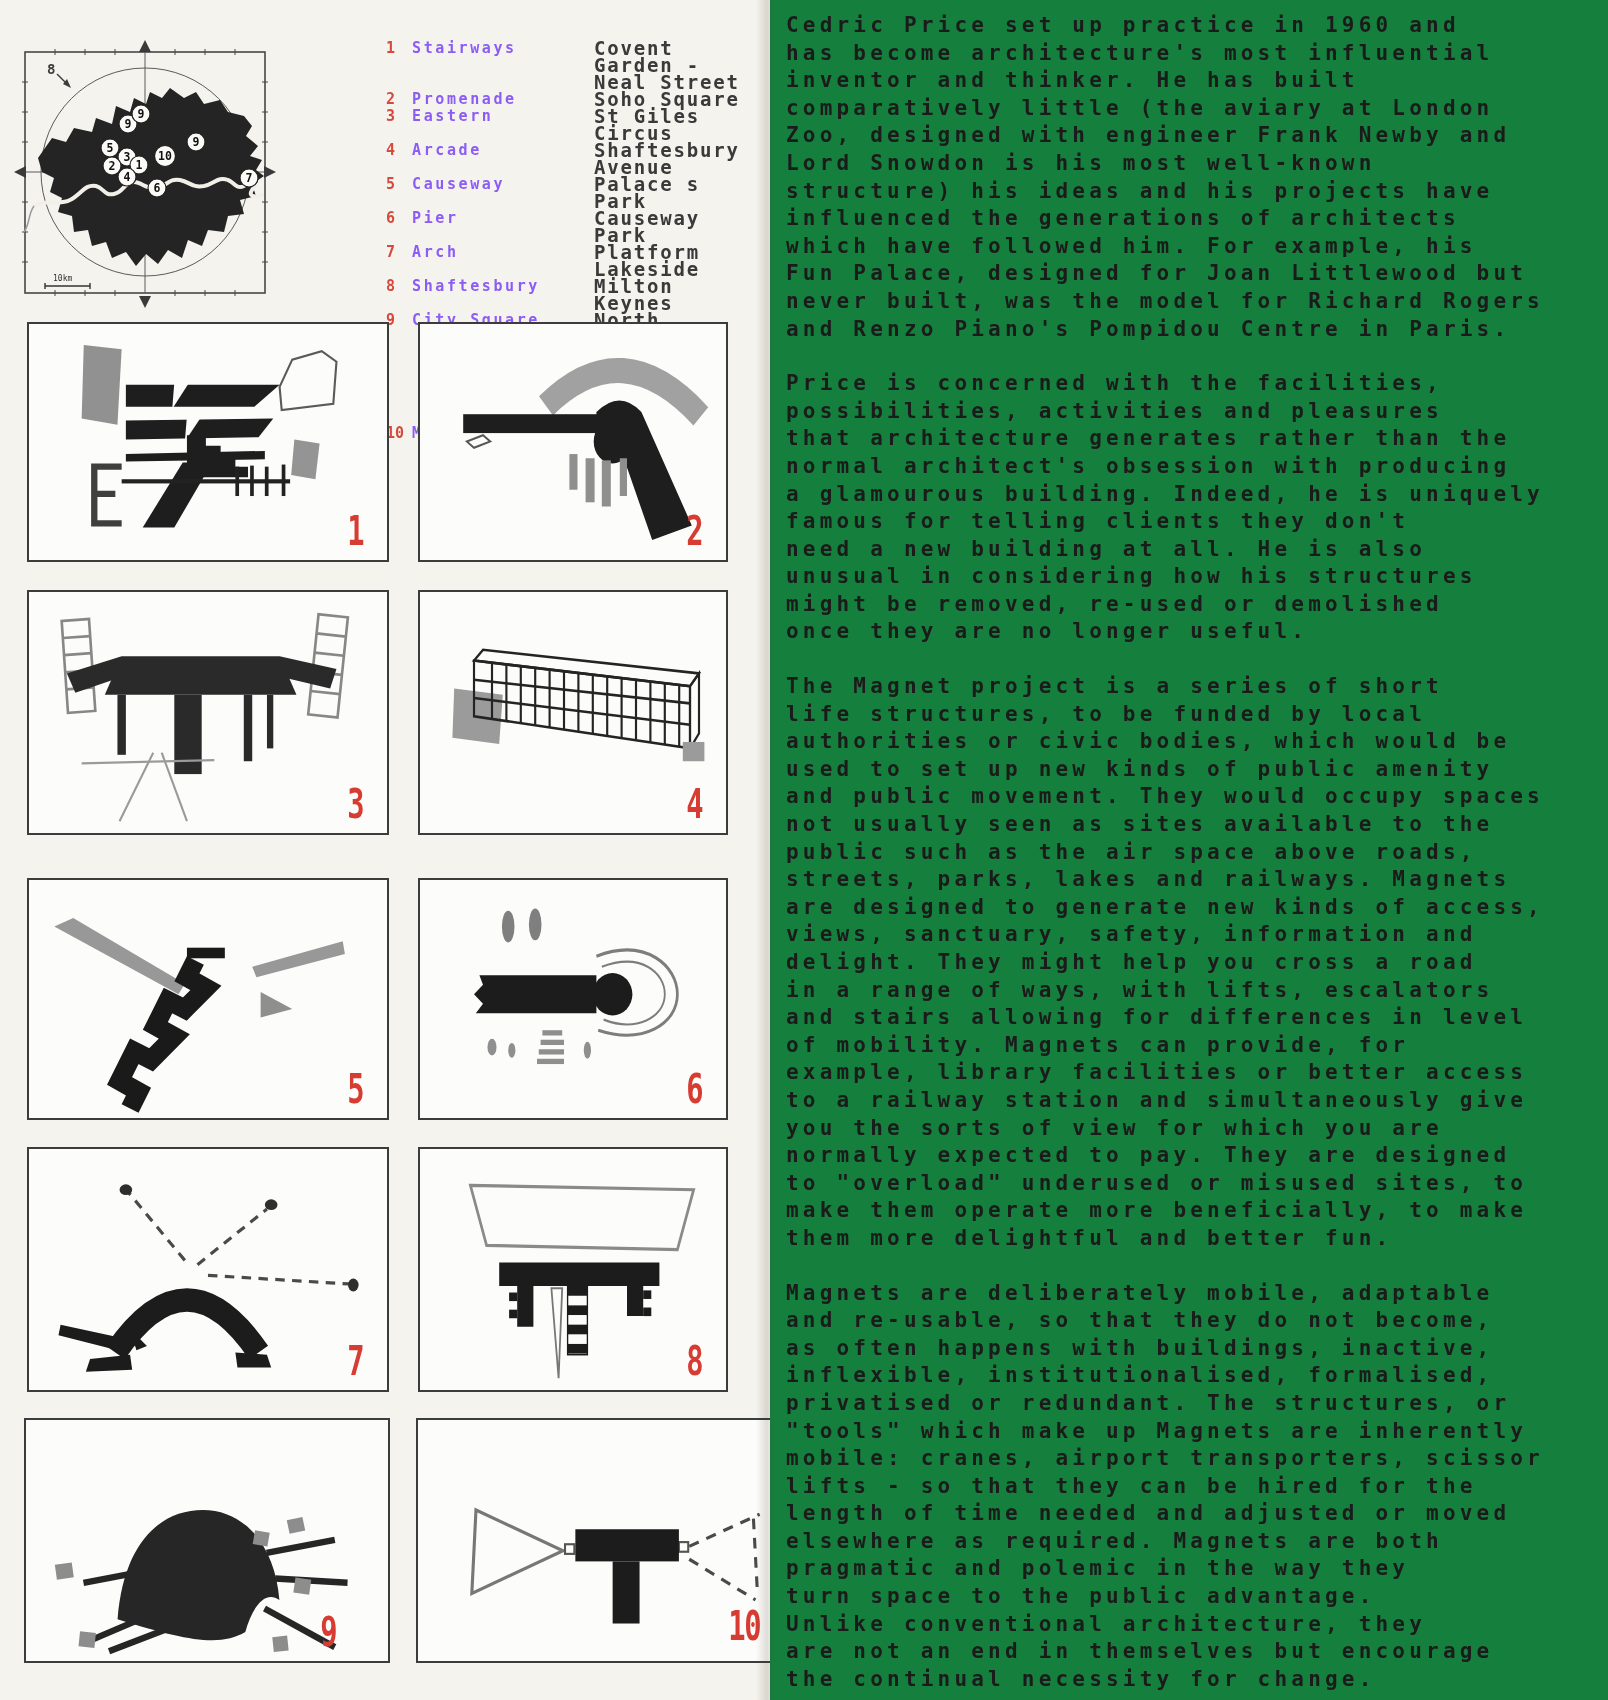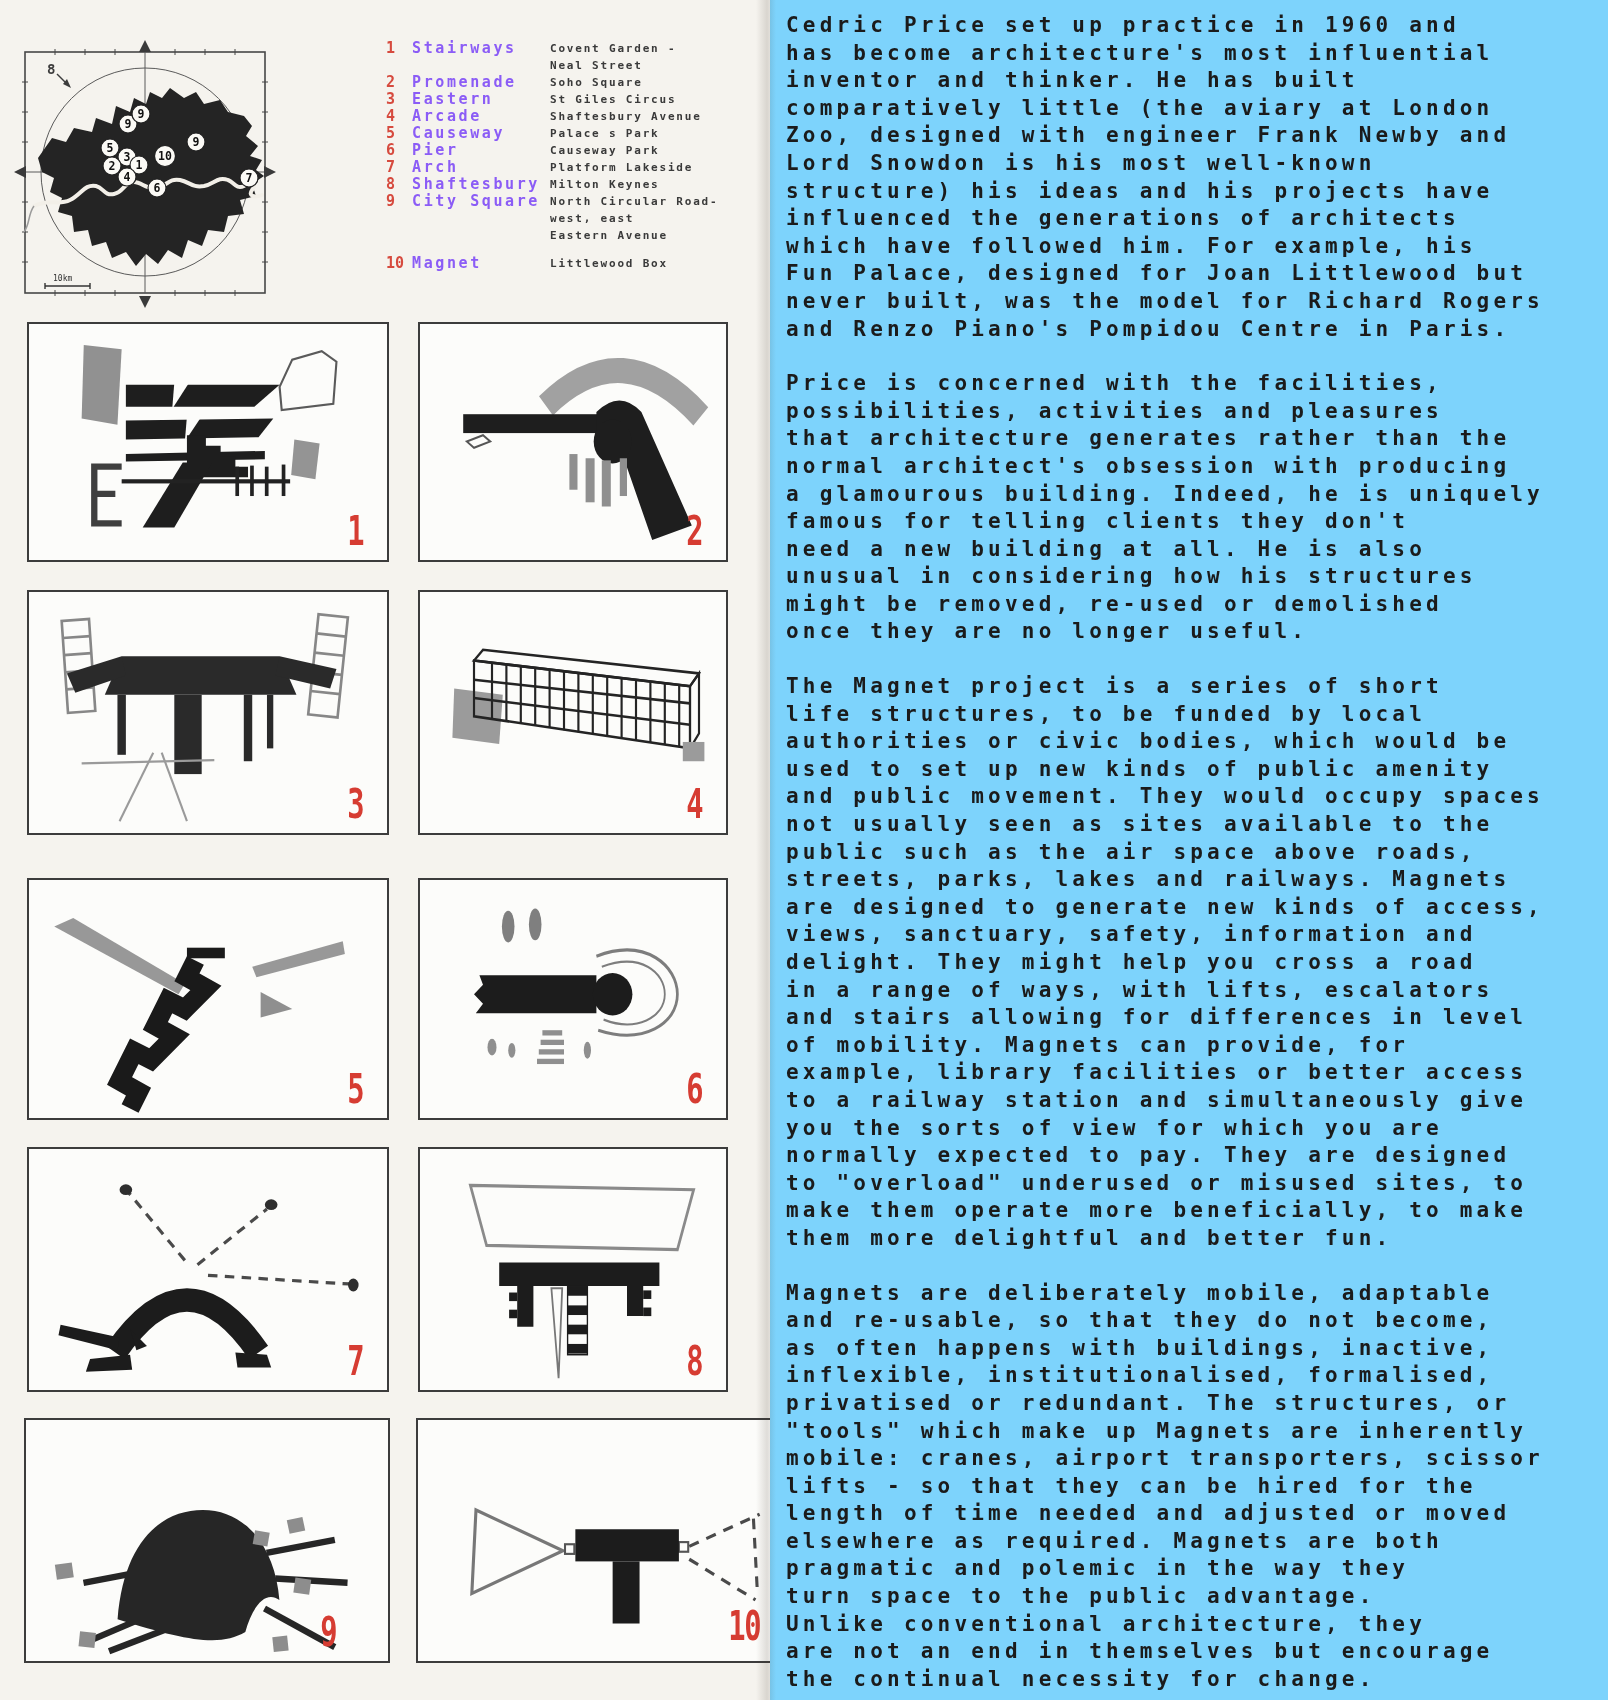--- a/index.html
+++ b/index.html
@@ -2,39 +2,39 @@
 <html><head>
 <meta charset="utf-8">
 <style>
   html,body { margin:0; padding:0; }
   body {
     width:1608px; height:1700px;
     font-family:"DejaVu Sans Mono", monospace;
     background:#e9e6df;
   }
   .sheet { position:relative; width:1608px; height:1700px; overflow:hidden; background:#f5f3ee; }
-  .page-right { position:absolute; left:770px; top:0; width:838px; height:1700px; background:#7dd3fc; }
+  .page-right { position:absolute; left:770px; top:0; width:838px; height:1700px; background:#15803d; }
   .seam { position:absolute; left:756px; top:0; width:20px; height:1700px;
     background:linear-gradient(90deg, rgba(70,58,45,0) 0%, rgba(70,58,45,0.16) 55%, rgba(70,58,45,0) 100%); }
 
   
   .article { position:absolute; left:16px; top:12px; width:810px; }
   .article p {
     margin:0 0 27px 0;
     font-size:21px; line-height:27.6px; letter-spacing:4.2px;
     font-weight:bold; color:#1b1b1b; white-space:pre;
   }
 
   
   .legend { position:absolute; left:386px; top:40px; width:375px; }
   .legend-row { display:flex; align-items:flex-start; }
   .legend-row.gap { margin-top:11px; }
   .lnum  { width:26px; flex:0 0 26px; font-size:15px; line-height:17px; font-weight:bold; color:#d64a3e; }
   .llabel{ width:138px; flex:0 0 138px; font-size:15px; line-height:17px; letter-spacing:2.6px; font-weight:bold; color:#8b5cf6; }
-  .lloc  { font-size:11px; line-height:17px; letter-spacing:1.8px; font-weight:bold; color:#3a3a3a; white-space:pre-line; }
+  .lloc  { font-size:19px; line-height:17px; letter-spacing:1.8px; font-weight:bold; color:#3a3a3a; white-space:pre-line;margin-left:44px; }
 
   
   .panel { position:absolute; background:#fcfcfa; border:2px solid #3c3c3c; box-sizing:border-box; margin:0; }
   .panel svg { width:100%; height:100%; display:block; }
   .pnum { position:absolute; right:24px; bottom:6px; font-size:40px; font-weight:bold;
           color:#d63c32; transform:scaleX(0.72); transform-origin:100% 100%; letter-spacing:-2px; }
   .panel-9 .pnum { right:52px; }
   .panel-10 .pnum { right:10px; bottom:12px; }
 
   .map { position:absolute; left:10px; top:40px; }

